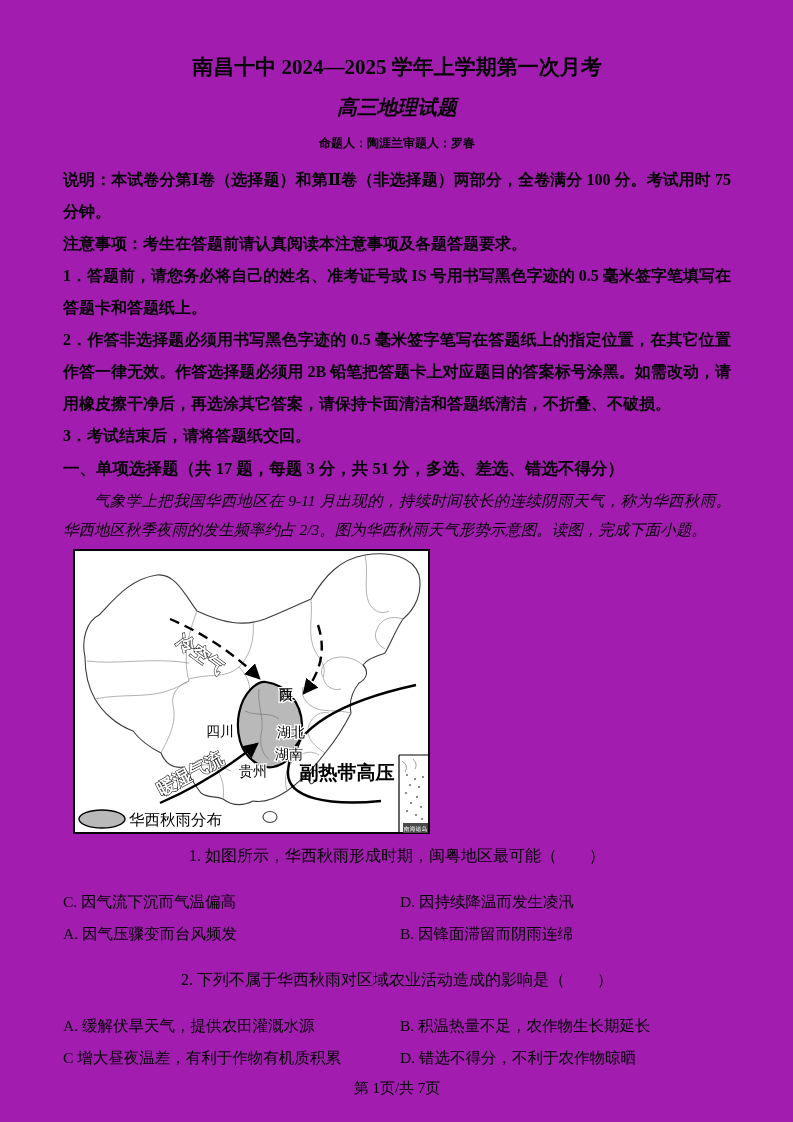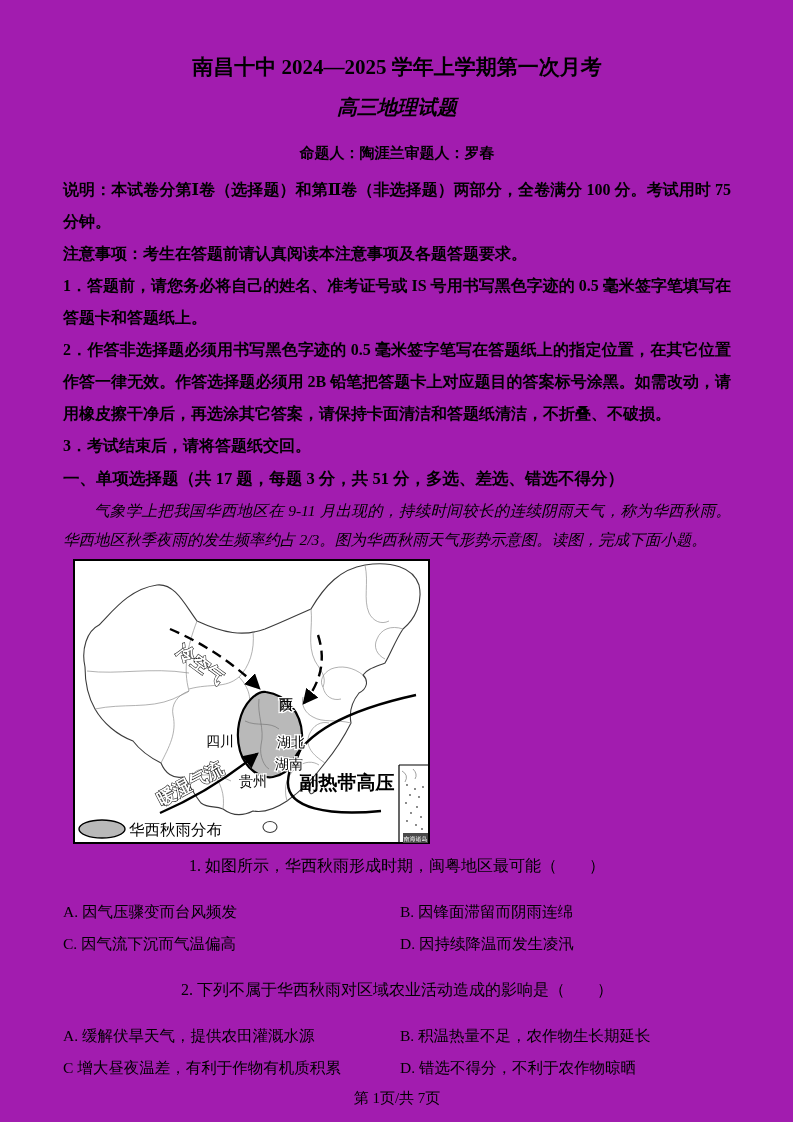--- a/index.html
+++ b/index.html
@@ -14,21 +14,21 @@
     color:#000;
     overflow:hidden;
   }
   .title{
     text-align:center;font-size:21px;font-weight:bold;line-height:30px;margin:0;
   }
   .subtitle{
     text-align:center;font-size:20px;font-weight:bold;line-height:28px;margin:11px 0 0 0;font-style:italic;
   }
   .authors{
-    text-align:center;font-size:15px;font-weight:bold;line-height:24px;margin:20px 0 0 0;
+    text-align:center;font-size:12px;font-weight:bold;line-height:24px;margin:10px 0 0 0;
   }
   .instr{margin:9px 0 0 0;}
   .instr p{
     margin:0;font-size:16px;font-weight:bold;line-height:32px;
     text-align:justify;
   }
   .section-heading{
     margin:2px 0 0 0;font-size:16.5px;font-weight:bold;line-height:30px;
   }
   .intro{
@@ -169,27 +169,27 @@
         </g>
         <rect x="330" y="274" width="25" height="10" fill="#4a4a4a"></rect>
         <text class="svg-inset-label" x="342.5" y="281.5" text-anchor="middle">南海诸岛</text>
       </g>
     </svg>
   </div>
 
   <div>
     <p class="q-stem q1-top">1. 如图所示，华西秋雨形成时期，闽粤地区最可能（　　）</p>
     <div class="opts">
+      <span class="opt-left">C. 因气流下沉而气温偏高</span>
+      <span class="opt-right">D. 因持续降温而发生凌汛</span>
+    </div>
+    <div class="opts">
       <span class="opt-left">A. 因气压骤变而台风频发</span>
       <span class="opt-right">B. 因锋面滞留而阴雨连绵</span>
     </div>
-    <div class="opts">
-      <span class="opt-left">C. 因气流下沉而气温偏高</span>
-      <span class="opt-right">D. 因持续降温而发生凌汛</span>
-    </div>
   </div>
 
   <div>
     <p class="q-stem">2. 下列不属于华西秋雨对区域农业活动造成的影响是（　　）</p>
     <div class="opts">
       <span class="opt-left">A. 缓解伏旱天气，提供农田灌溉水源</span>
       <span class="opt-right">B. 积温热量不足，农作物生长期延长</span>
     </div>
     <div class="opts">
       <span class="opt-left">C  增大昼夜温差，有利于作物有机质积累</span>

